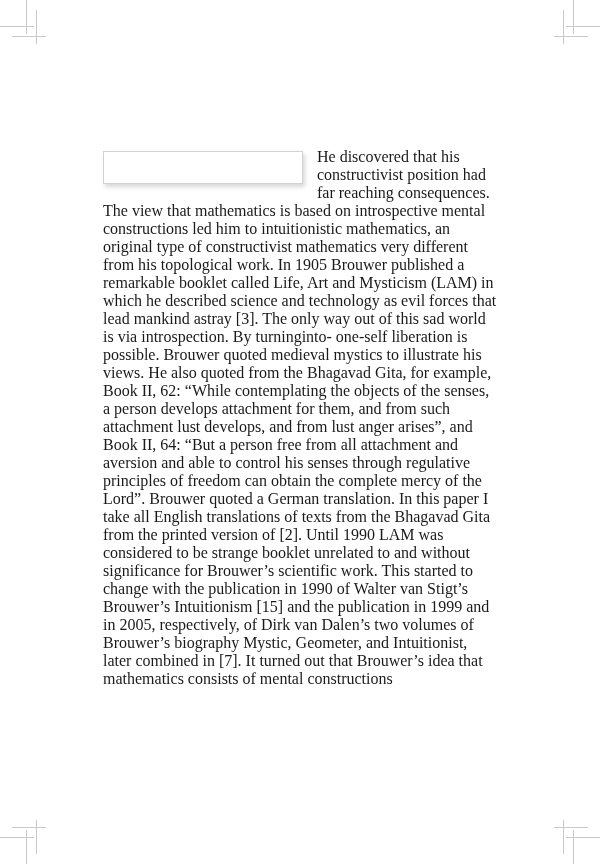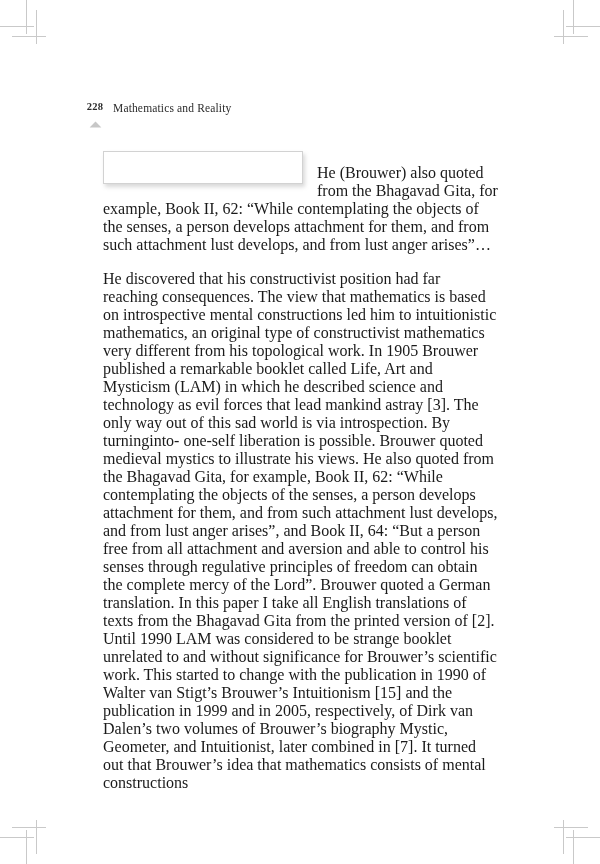--- a/index.html
+++ b/index.html
@@ -140,35 +140,24 @@
     <span class="v v1"></span>
       <span class="v v2"></span>
   </div>
   <div class="crop crop-br">
     <span class="h h1"></span>
       <span class="h h2"></span>
     <span class="v v1"></span>
       <span class="v v2"></span>
   </div>
 
-  <div class="running-head">
-    <div class="folio-wrap">
-      <div class="folio">228</div>
-      <div class="mountain-icon">
-        <svg width="13" height="7" viewBox="0 0 13 7">
-          <path d="M6.5 0.4 L12.4 6.6 L0.6 6.6 Z" fill="#9a9a9a"></path>
-        </svg>
-      </div>
-    </div>
-    <div class="head-title">Mathematics and Reality</div>
-  </div>
 
   <div class="column">
 
     <p class="body-text">
       <span class="pullquote">
         </span>
-      </p><p>He (Brouwer) also quoted from the Bhagavad Gita, for example, Book II, 62: “While contemplating the objects of the senses, a person develops attachment for them, and from such attachment lust develops, and from lust anger arises”…</p>
+      </p>
       <span>He discovered that his constructivist position had far reaching consequences. The view that mathematics is based on introspective mental constructions led him to intuitionistic mathematics, an original type of constructivist mathematics very different from his topological work. In 1905 Brouwer published a remarkable booklet called Life, Art and Mysticism (LAM) in which he described science and technology as evil forces that lead mankind astray [3]. The only way out of this sad world is via introspection. By turninginto- one-self liberation is possible. Brouwer quoted medieval mystics to illustrate his views. He also quoted from the </span><span class="ital">Bhagavad Gita</span><span>, for example, Book II, 62: “While contemplating the objects of the senses, a person develops attachment for them, and from such attachment lust develops, and from lust anger arises”, and Book II, 64: “But a person free from all attachment and aversion and able to control his senses through regulative principles of freedom can obtain the complete mercy of the Lord”. Brouwer quoted a German translation. In this paper I take all English translations of texts from the </span><span class="ital">Bhagavad Gita</span><span> from the printed version of [2]. Until 1990 LAM was considered to be strange booklet unrelated to and without significance for Brouwer’s scientific work. This started to change with the publication in 1990 of Walter van Stigt’s Brouwer’s Intuitionism [15] and the publication in 1999 and in 2005, respectively, of Dirk van Dalen’s two volumes of Brouwer’s biography Mystic, Geometer, and Intuitionist, later combined in [7]. It turned out that Brouwer’s idea that mathematics consists of mental constructions</span>
     <p></p>
 
   </div>
 </div>
 
 </body></html>

